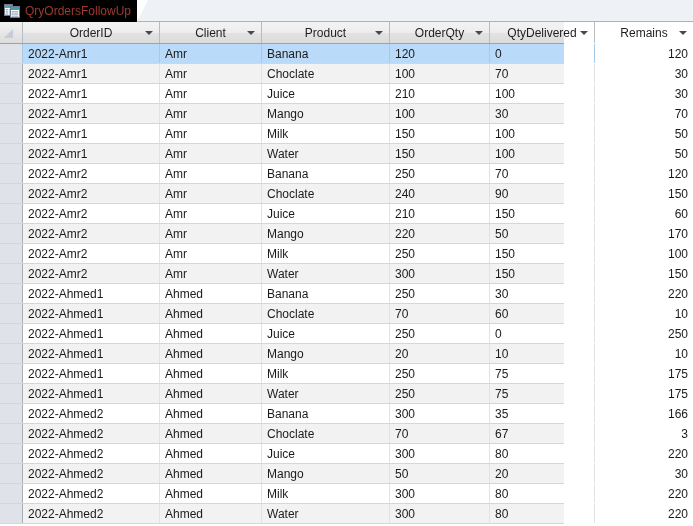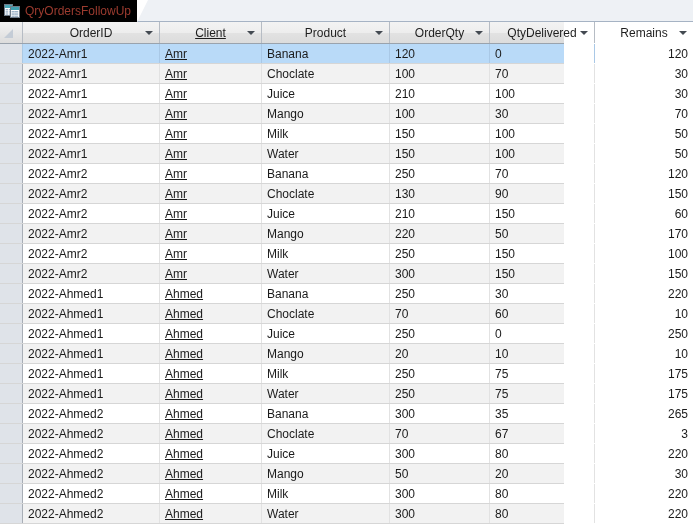--- a/index.html
+++ b/index.html
@@ -132,21 +132,21 @@
     background: #dfe3e9;
     border-right: 1px solid #a8aeb6;
     padding: 0;
   }
   .drow.sel .dcell.selcol { background: #dfe3e9; }
   .drow.sel .dcell:not(.selcol) { border-right-color: #a9c8e6; }
 
   
   .c-sel  { width: 23px;  flex: 0 0 23px; }
   .c-oid  { width: 137px; flex: 0 0 137px; }
-  .c-cli  { width: 102px; flex: 0 0 102px; text-decoration: underline; }
+  .c-cli  { width: 102px; flex: 0 0 102px; }
   .c-pro  { width: 128px; flex: 0 0 128px; }
   .c-oqt  { width: 100px; flex: 0 0 100px; }
   .c-qdl  { width: 105px; flex: 0 0 105px; }
   .c-rem  { width: 98px;  flex: 0 0 98px; border-right: none !important; }
 </style>
 </head>
 <body>
 
 <div class="tabstrip">
   <div class="tab">
@@ -274,21 +274,21 @@
         <div class="dcell c-pro">Banana</div>
         <div class="dcell c-oqt">250</div>
         <div class="dcell c-qdl">70</div>
         <div class="dcell c-rem num-right">120</div>
       </div>
       <div class="drow alt">
         <div class="dcell selcol c-sel"></div>
         <div class="dcell c-oid">2022-Amr2</div>
         <div class="dcell c-cli">Amr</div>
         <div class="dcell c-pro">Choclate</div>
-        <div class="dcell c-oqt">130</div>
+        <div class="dcell c-oqt">240</div>
         <div class="dcell c-qdl">90</div>
         <div class="dcell c-rem num-right">150</div>
       </div>
       <div class="drow">
         <div class="dcell selcol c-sel"></div>
         <div class="dcell c-oid">2022-Amr2</div>
         <div class="dcell c-cli">Amr</div>
         <div class="dcell c-pro">Juice</div>
         <div class="dcell c-oqt">210</div>
         <div class="dcell c-qdl">150</div>
@@ -375,21 +375,21 @@
         <div class="dcell c-qdl">75</div>
         <div class="dcell c-rem num-right">175</div>
       </div>
       <div class="drow">
         <div class="dcell selcol c-sel"></div>
         <div class="dcell c-oid">2022-Ahmed2</div>
         <div class="dcell c-cli">Ahmed</div>
         <div class="dcell c-pro">Banana</div>
         <div class="dcell c-oqt">300</div>
         <div class="dcell c-qdl">35</div>
-        <div class="dcell c-rem num-right">265</div>
+        <div class="dcell c-rem num-right">166</div>
       </div>
       <div class="drow alt">
         <div class="dcell selcol c-sel"></div>
         <div class="dcell c-oid">2022-Ahmed2</div>
         <div class="dcell c-cli">Ahmed</div>
         <div class="dcell c-pro">Choclate</div>
         <div class="dcell c-oqt">70</div>
         <div class="dcell c-qdl">67</div>
         <div class="dcell c-rem num-right">3</div>
       </div>

